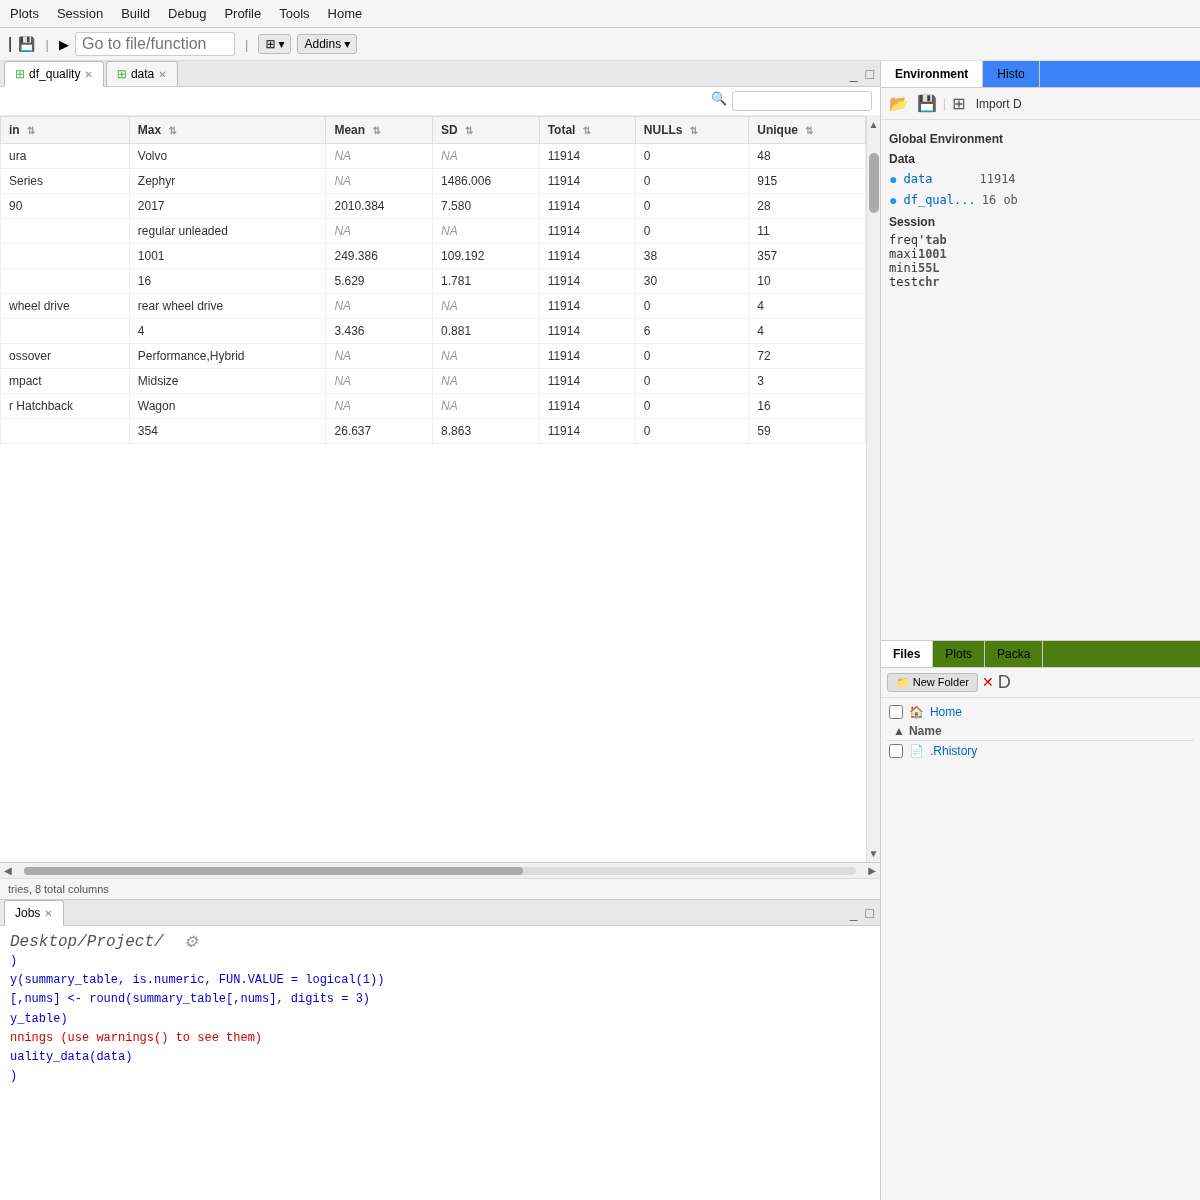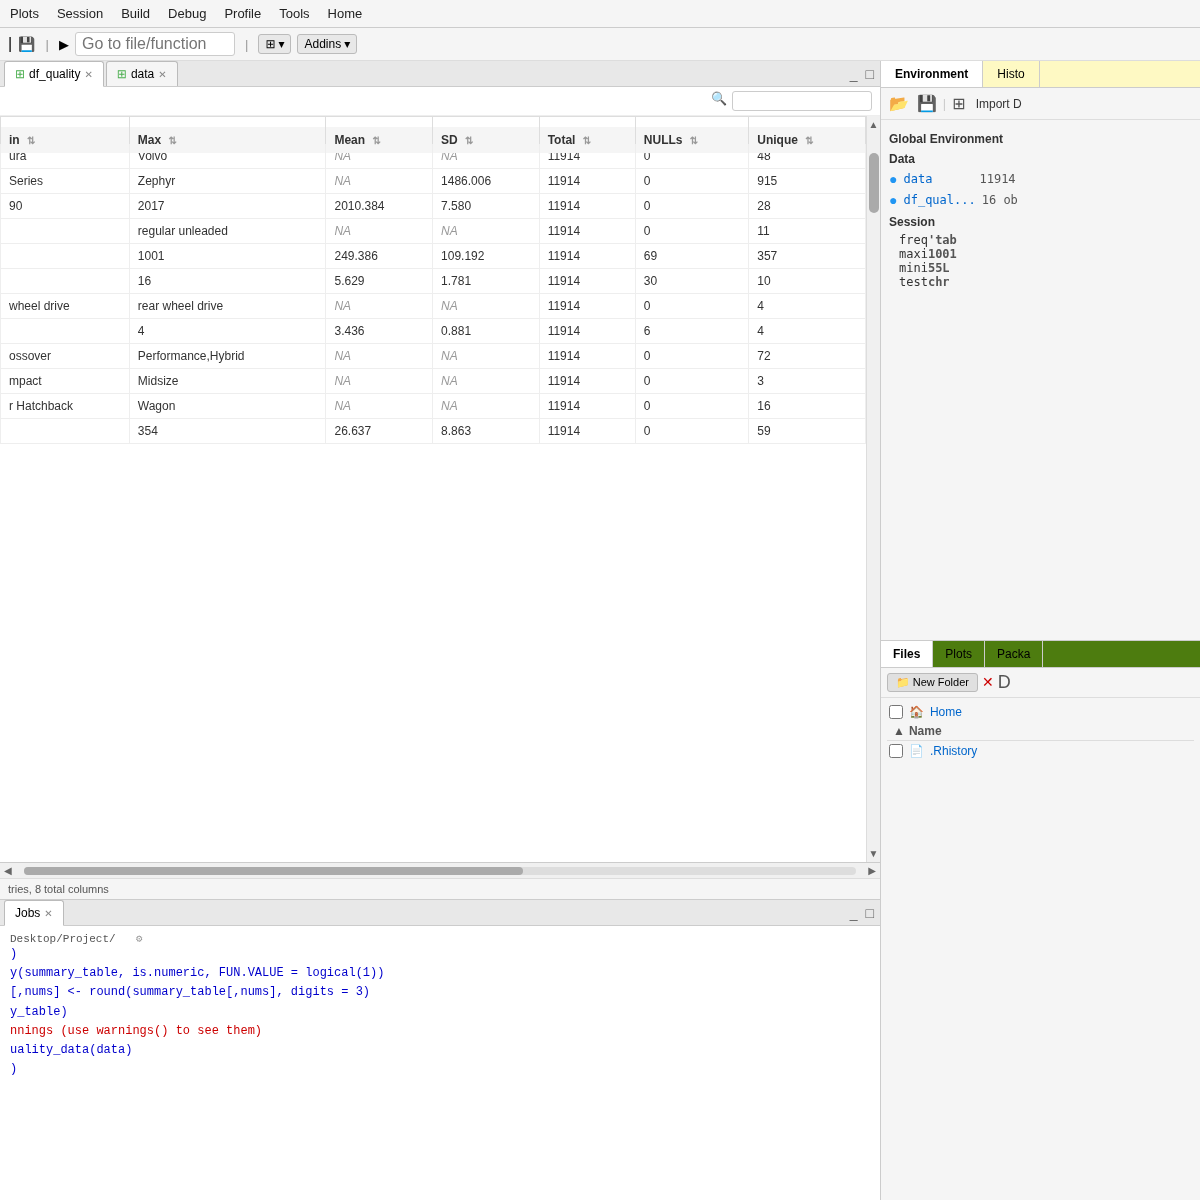--- a/index.html
+++ b/index.html
@@ -112,21 +112,21 @@
       font-size: 12px;
     }
     .data-table th {
       background: #f5f5f5;
       border: 1px solid #ddd;
       padding: 6px 8px;
       text-align: left;
       font-weight: 600;
       color: #333;
       position: sticky;
-      top: 10px;
+      top: 0;
       white-space: nowrap;
     }
     .data-table th .sort-icon { color: #999; margin-left: 4px; font-size: 10px; }
     .data-table td {
       border: 1px solid #eee;
       padding: 5px 8px;
       white-space: nowrap;
       color: #333;
     }
     .data-table td.na-value { color: #999; font-style: italic; }
@@ -181,21 +181,21 @@
       gap: 2px;
     }
     .console-content {
       flex: 1;
       overflow: auto;
       padding: 6px 10px;
       font-family: 'Courier New', monospace;
       font-size: 12px;
       color: #333;
     }
-    .console-path { color: #555; font-size: 11px; display: flex; align-items: center; gap: 20px; }
+    .console-path { color: #555; font-size: 16px; display: flex; align-items: center; gap: 20px; font-style: italic; }
     .console-line { line-height: 1.6; }
     .console-line.blue { color: #0000cc; }
     .console-line.red { color: #cc0000; }
 
     
     .right-panel {
       width: 320px;
       min-width: 280px;
       border-left: 1px solid #ccc;
       display: flex;
@@ -204,21 +204,21 @@
     }
 
     
     .env-panel {
       flex: 1;
       border-bottom: 1px solid #ccc;
       display: flex;
       flex-direction: column;
     }
     .panel-tab-bar {
-      background: #fef9c3;
+      background: #3b82f6;
       display: flex;
       border-bottom: 1px solid #ccc;
     }
     .panel-tab {
       padding: 6px 14px;
       font-size: 12px;
       cursor: pointer;
       border-right: 1px solid #ccc;
     }
     .panel-tab.active { background: #fff; font-weight: 600; }
@@ -238,21 +238,21 @@
       font-size: 16px;
       color: #555;
       padding: 2px;
     }
     .env-content { padding: 6px 8px; font-size: 12px; }
     .env-section { font-weight: 700; color: #333; margin-bottom: 4px; margin-top: 6px; }
     .env-row { display: flex; align-items: center; gap: 6px; margin-bottom: 3px; padding: 1px 0; }
     .env-row .env-icon { color: #2196F3; font-size: 14px; }
     .env-row .env-name { color: #0066cc; font-family: monospace; font-size: 12px; min-width: 70px; }
     .env-row .env-val { color: #555; font-size: 12px; font-family: monospace; }
-    .val-name { font-family: monospace; color: #333; min-width: 50px; margin-left: 10px; }
+    .val-name { font-family: monospace; color: #333; min-width: 50px; }
     .val-value { font-family: monospace; color: #555; font-weight: bold; }
 
     
     .files-panel {
       flex: 1;
       display: flex;
       flex-direction: column;
     }
     .files-tab-bar {
       background: #4d7c0f;
@@ -452,21 +452,21 @@
                   <td>11914</td>
                   <td>0</td>
                   <td>11</td>
                 </tr>
                 <tr>
                   <td></td>
                   <td>1001</td>
                   <td>249.386</td>
                   <td>109.192</td>
                   <td>11914</td>
-                  <td>69</td>
+                  <td>38</td>
                   <td>357</td>
                 </tr>
                 <tr>
                   <td></td>
                   <td>16</td>
                   <td>5.629</td>
                   <td>1.781</td>
                   <td>11914</td>
                   <td>30</td>
                   <td>10</td>

